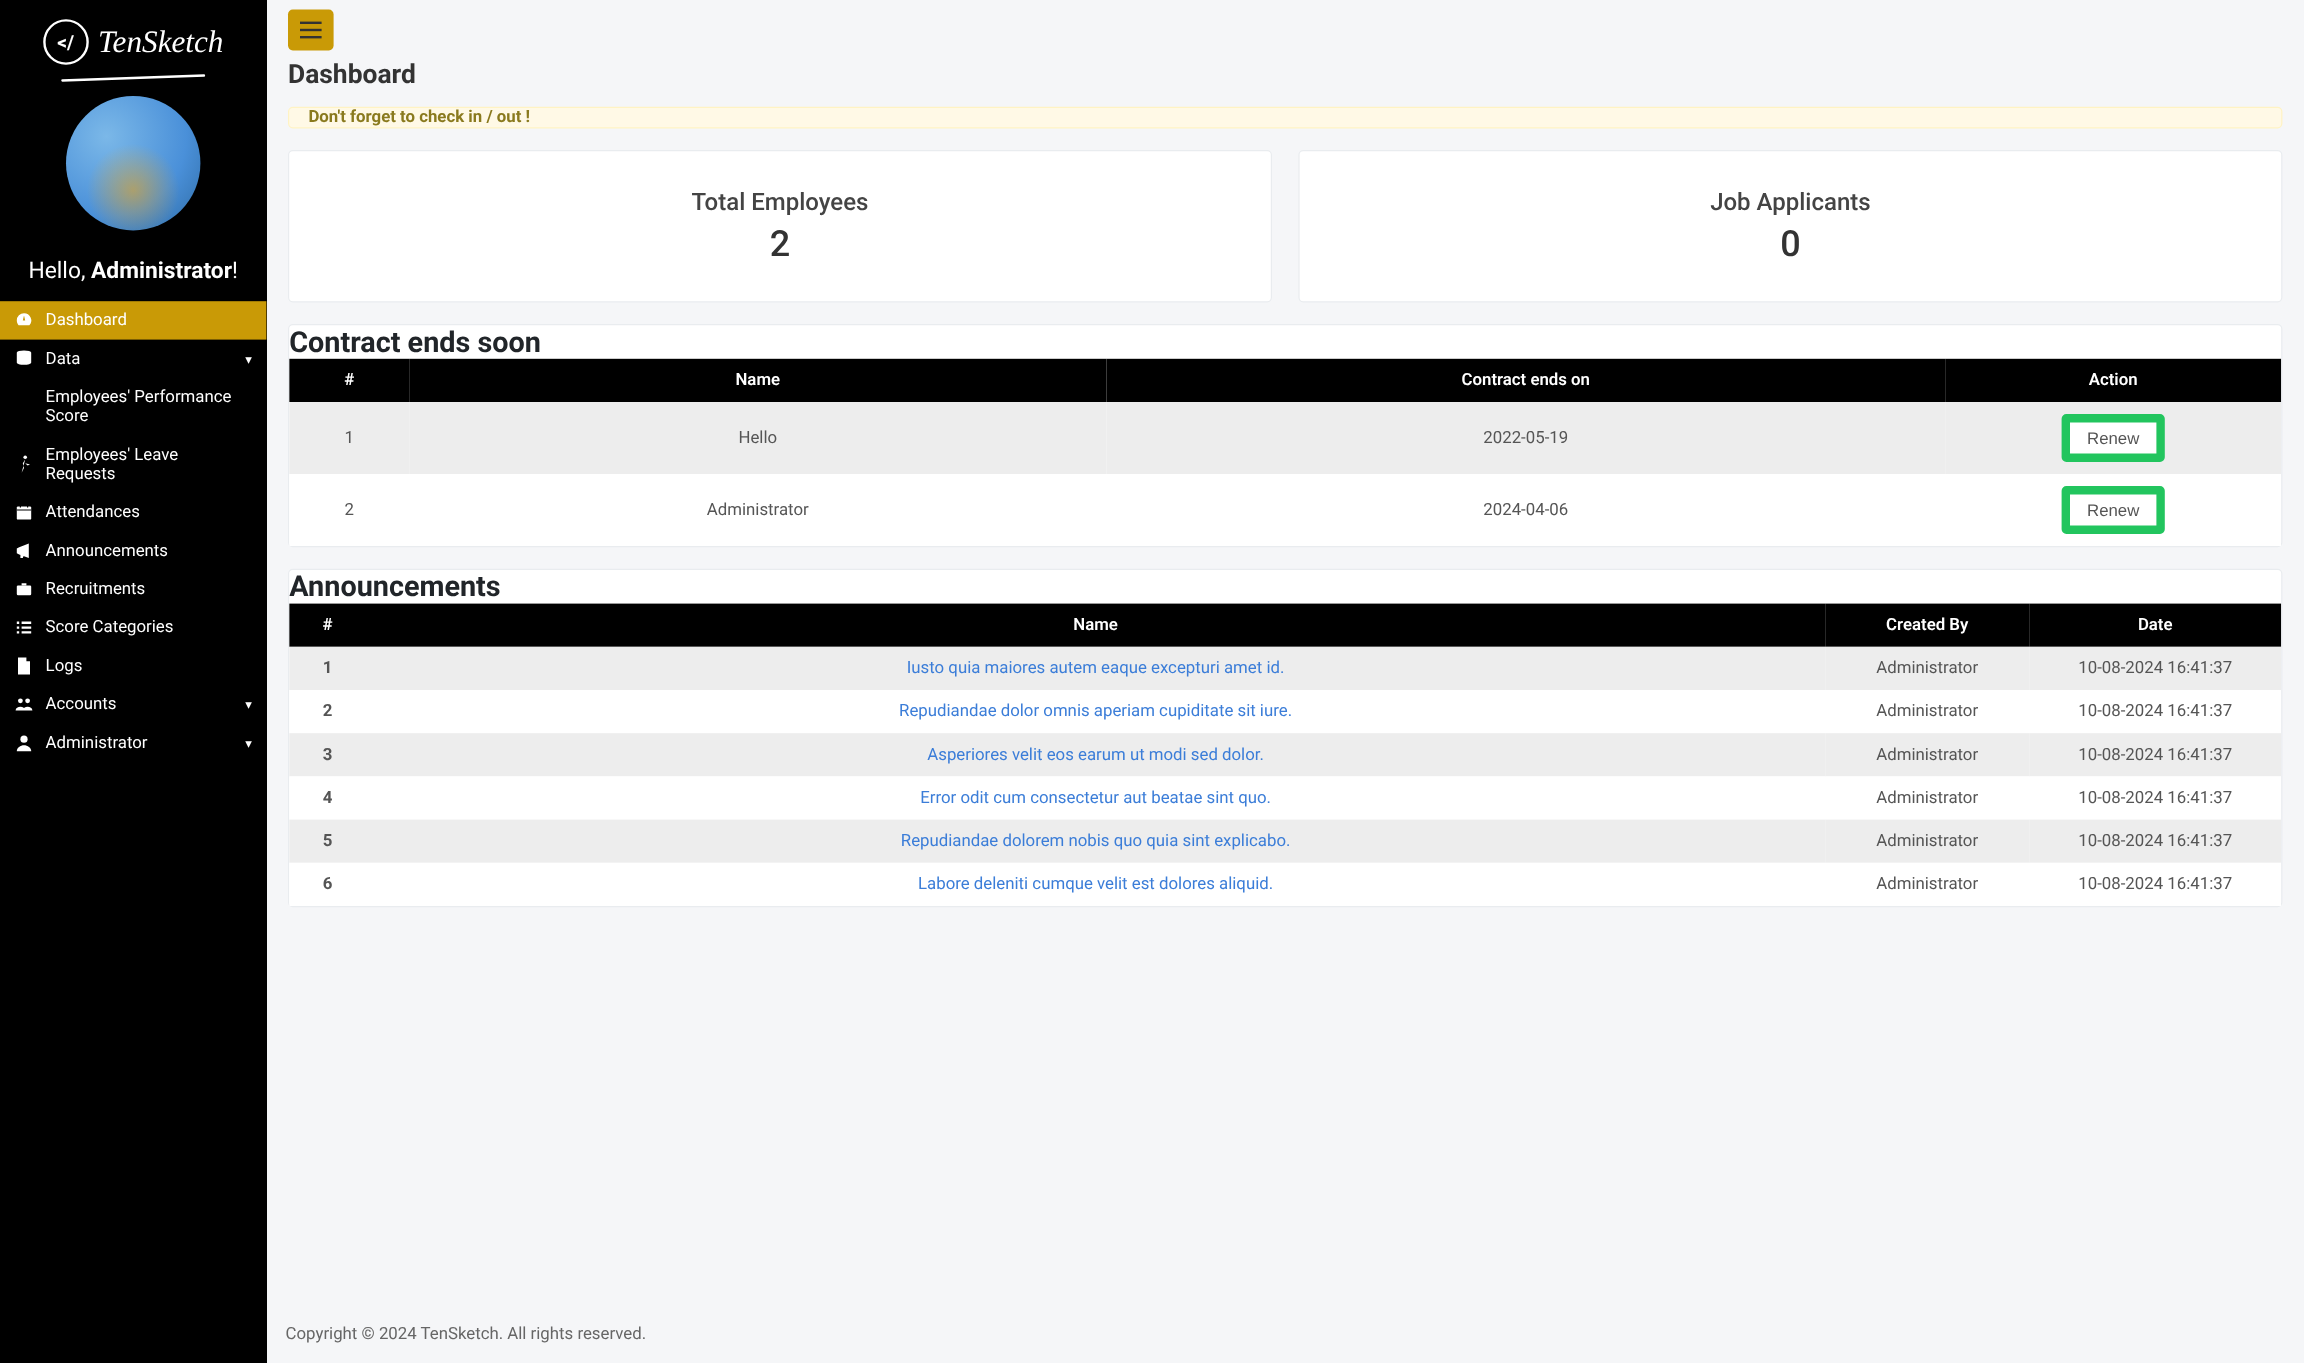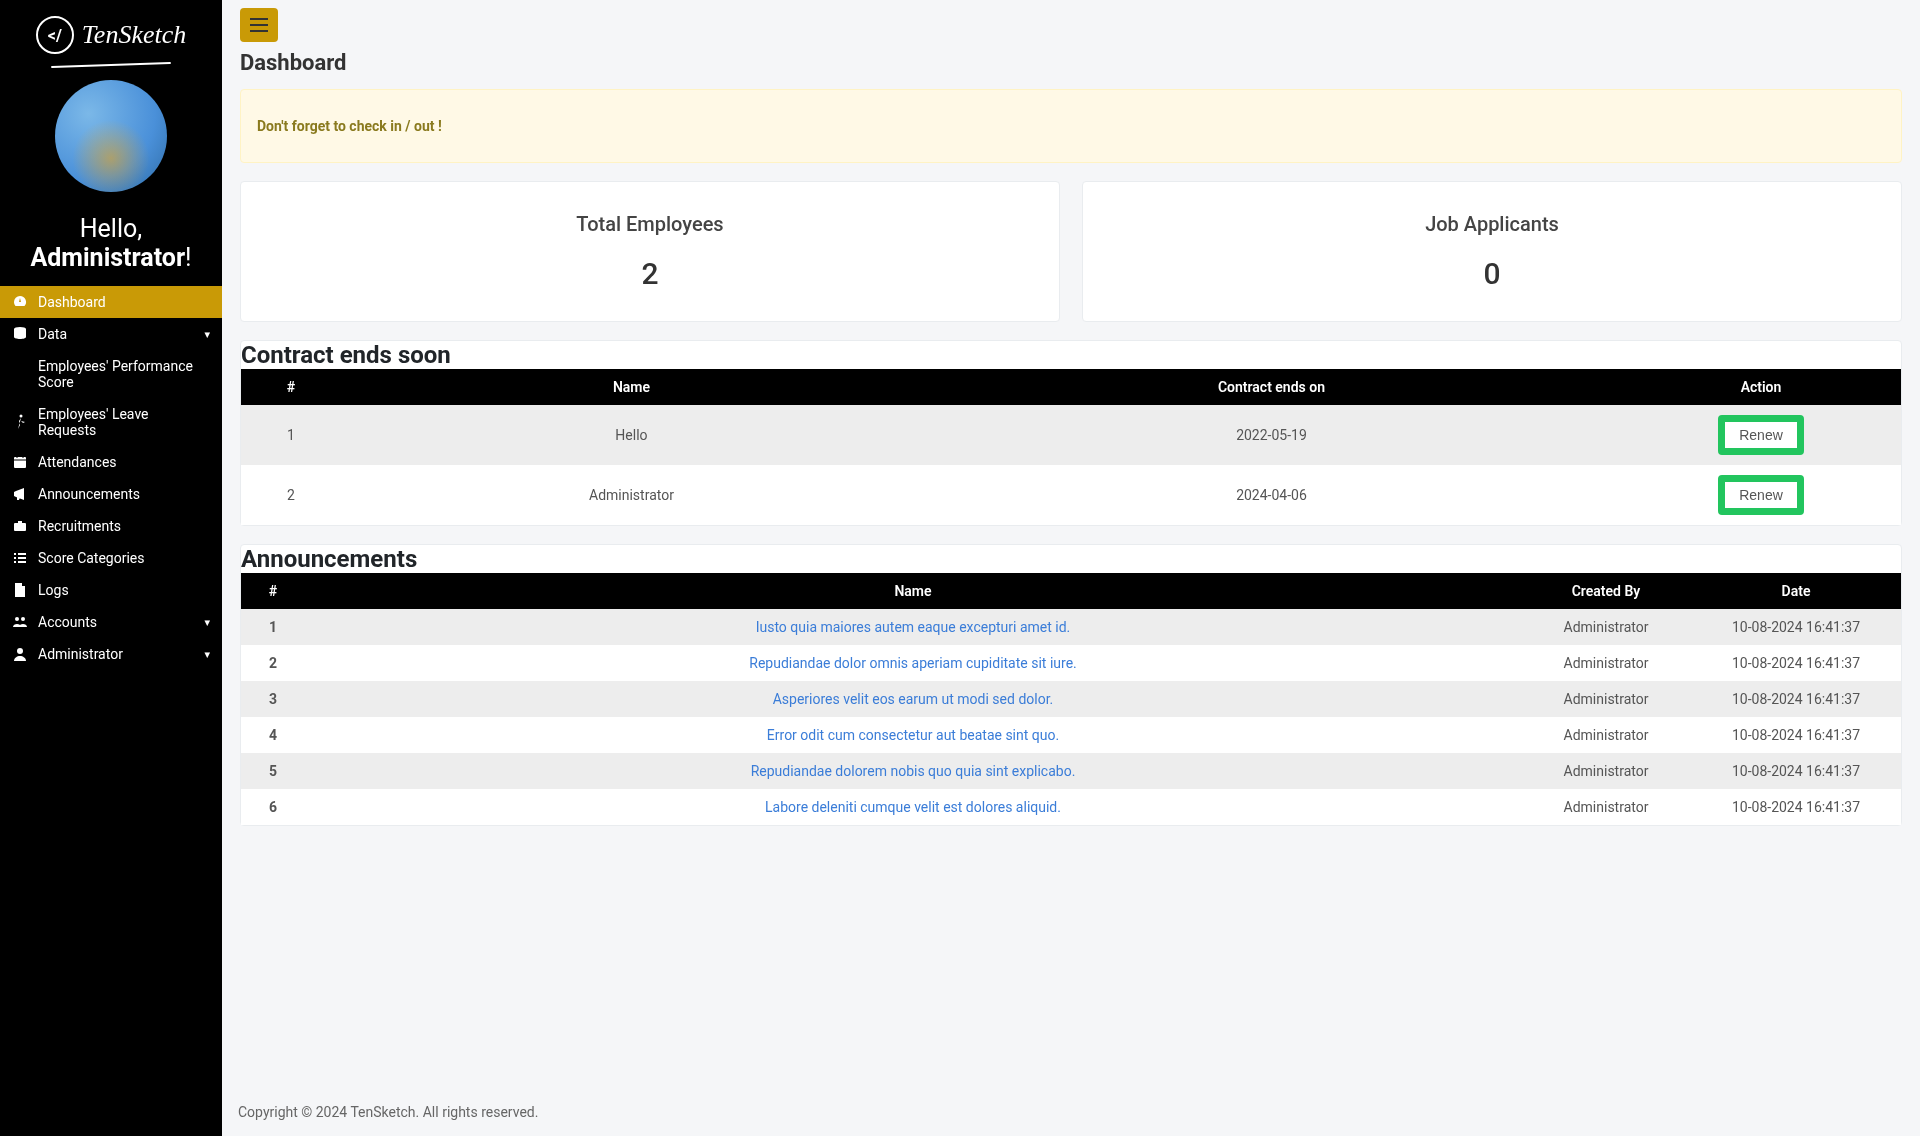--- a/index.html
+++ b/index.html
@@ -6,37 +6,37 @@
 body{font-family:-apple-system,BlinkMacSystemFont,"Segoe UI",Roboto,sans-serif;background:#f5f6f8;color:#212529}
 .container{display:flex;min-height:100vh}
 .sidebar{width:222px;background:#000;color:#fff;flex-shrink:0;position:fixed;height:100vh;left:0;top:0}
 .logo{display:flex;align-items:center;justify-content:center;padding:16px 10px}
 .logo-icon{width:38px;height:38px;border:2px solid #fff;border-radius:50%;display:flex;align-items:center;justify-content:center;font-weight:bold;font-size:16px;margin-right:8px}
 .logo-text{font-family:cursive;font-style:italic;font-size:26px;font-weight:500}
 .logo-underline{height:2px;background:#fff;width:120px;margin:-6px auto 6px;transform:rotate(-2deg);border-radius:2px}
 .avatar-wrap{text-align:center;padding:8px 0 14px}
 .avatar{width:112px;height:112px;border-radius:50%;margin:0 auto;background:radial-gradient(circle at 30% 30%,#7bb8e8,#4a90d9 60%,#2d6aa3);position:relative;overflow:hidden}
 .avatar::after{content:"";position:absolute;inset:0;background:radial-gradient(circle at 50% 70%,rgba(255,165,0,.5),transparent 40%)}
-.hello{padding:8px 0 14px;text-align:center;font-size:25px}
+.hello{padding:8px 0 14px;text-align:center;font-size:19px}
 .hello b{font-weight:700}
 .nav{list-style:none}
 .nav li{display:flex;align-items:center;padding:8px 12px;font-size:14px;cursor:pointer;gap:10px;position:relative}
 .nav li.active{background:#c99a06}
 .nav .icon{width:16px;display:flex;align-items:center;justify-content:center}
 .nav .caret{margin-left:auto;font-size:11px}
 .main{margin-left:222px;flex:1;display:flex;flex-direction:column;min-height:100vh}
 .topbar{padding:8px 18px 0}
 .hamburger{width:38px;height:34px;background:#c99a06;border:none;border-radius:4px;display:flex;flex-direction:column;align-items:center;justify-content:center;gap:4px;cursor:pointer}
 .hamburger span{width:18px;height:2px;background:#333}
 .page-title{font-size:22px;font-weight:700;color:#333;padding:8px 18px 14px}
 .content{padding:0 18px;flex:1}
-.alert{background:#fff9e6;border:1px solid #fff3c4;color:#8a7a1e;padding:28px 16px;border-radius:4px;font-size:14px;font-weight:700;margin-bottom:18px}
+.alert{background:#fff9e6;border:1px solid #fff3c4;color:#8a7a1e;padding:0 16px;border-radius:4px;font-size:14px;font-weight:700;margin-bottom:18px}
 .cards{display:flex;gap:22px;margin-bottom:18px}
 .card{flex:1;background:#fff;border:1px solid #e9ecef;border-radius:4px;padding:30px;text-align:center}
-.card h3{font-size:20px;font-weight:500;color:#444;margin-bottom:20px}
+.card h3{font-size:20px;font-weight:500;color:#444;margin-bottom:6px}
 .card .value{font-size:30px;font-weight:500;color:#333}
 table{width:100%;border-collapse:collapse}
 thead{background:#000;color:#fff}
 th{padding:10px 12px;font-size:14px;font-weight:600;text-align:center}
 td{padding:10px 12px;font-size:14px;text-align:center;color:#555}
 tbody tr:nth-child(odd){background:#ededed}
 tbody tr:nth-child(even){background:#fff}
 .btn-renew{background:#fff;border:7px solid #22c55e;color:#555;padding:5px 14px;border-radius:4px;font-size:14px;cursor:pointer}
 .link{color:#3b7dd8;text-decoration:none;cursor:pointer}
 .footer{padding:16px;font-size:14px;color:#666}

